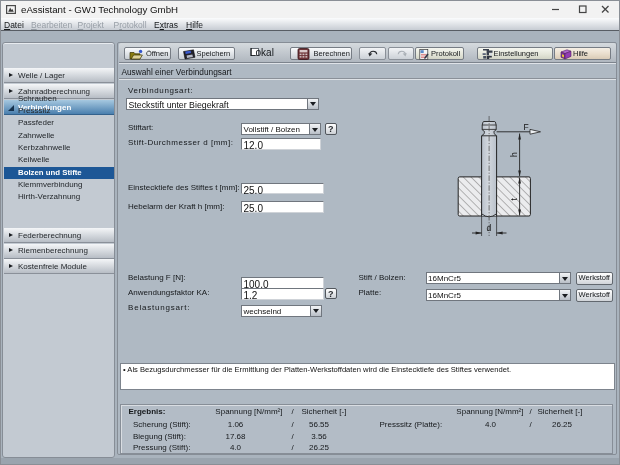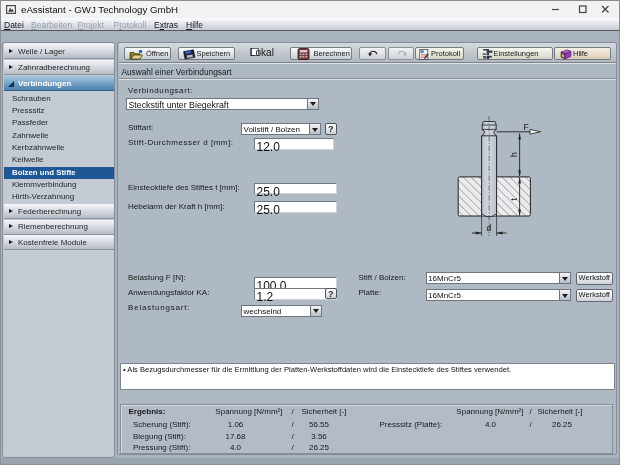--- a/index.html
+++ b/index.html
@@ -12,42 +12,42 @@
 #titletext { left:21px; top:3.5px; font-size:9.7px; color:#111; }
 
 
 #menubar { left:0; top:18px; width:620px; height:13px; background:linear-gradient(#fbfcfd,#c7ccd3); border-bottom:1px solid #585d64; }
 .menuitem { position:absolute; top:18.5px; font-size:8.5px; line-height:12px; color:#15181b; }
 .menuitem.dis { color:#979ea6; }
 .menuitem u { text-decoration:underline; }
 
 
 #sidebar { left:2px; top:42px; width:113px; height:416px; background:#c3cad2; border:1px solid #868d96; border-radius:3px; overflow:hidden; box-shadow:inset 0 1px 0 #e7ebef; }
-.navhdr { position:absolute; left:1px; width:111px; height:15px; background:linear-gradient(#f4f6f8,#b7bdc5); border-bottom:1px solid #8a9099; color:#23272b; font-size:8px; line-height:14px; }
+.navhdr { position:absolute; left:1px; width:111px; height:15px; background:linear-gradient(#f4f6f8,#b7bdc5); border-bottom:1px solid #8a9099; color:#23272b; font-size:8px; line-height:14px;margin-top:24px; }
 .navhdr .arr { position:absolute; left:5px; top:4.5px; width:0; height:0; border-left:4.2px solid #1a1d21; border-top:2.8px solid transparent; border-bottom:2.8px solid transparent; }
 .navhdr .txt { position:absolute; left:14px; top:0.5px; }
 #hdrblue { background:linear-gradient(#a6c8e0,#4a7fae); color:#fff; font-weight:bold; border-bottom:1px solid #33618c; }
 #hdrblue .arrx { position:absolute; left:4px; top:4.5px; width:0; height:0; border-bottom:6px solid #16324e; border-left:6px solid transparent; }
-.navitem { position:absolute; left:1px; width:111px; height:12.4px; font-size:8px; line-height:12.4px; color:#23272b; padding-left:8px; }
+.navitem { position:absolute; left:1px; width:111px; height:12.4px; font-size:8px; line-height:12.4px; color:#23272b; padding-left:14px; }
 #navsel { background:#1d5796; color:#fff; font-weight:bold; font-size:7.8px; }
 
 
 #content { left:117px; top:42px; width:500px; height:413px; background:#afb9c3; border:1px solid #868d96; border-radius:2px; }
 
 
 #toolbar { position:absolute; left:1px; top:0; width:497px; height:20px; background:linear-gradient(#d5dade,#b0b7bf); border-bottom:1px solid #7d848d; box-shadow:0 1px 0 #dfe3e8; border-radius:2px 2px 0 0; }
 .tbtn { position:absolute; top:4.5px; height:13px; background:linear-gradient(#fafbfc,#dfe3e7 55%,#c8cdd3); border:1px solid #767c84; border-radius:2px; font-size:7.5px; color:#15181b; }
 .tbtn.cream { background:linear-gradient(#f5f6f0,#e4e6da 55%,#d2d4c6); }
 .tbtn.flat { background:linear-gradient(#f2f4f6,#ccd1d7); border-color:#8a9098; }
 .tbtn .ic { position:absolute; left:3px; top:1px; }
 .tbtn .tl { position:absolute; top:1.5px; }
 
 
 .lbl { position:absolute; font-size:8px; line-height:12px; color:#15181b; white-space:nowrap; }
-.inp { position:absolute; background:#fff; border:1px solid #70767e; border-bottom-color:#cfd3d8; border-right-color:#cfd3d8; font-size:12px; color:#111; padding:1px 0 0 1.5px;margin-left:13px; }
+.inp { position:absolute; background:#fff; border:1px solid #70767e; border-bottom-color:#cfd3d8; border-right-color:#cfd3d8; font-size:10px; color:#111; padding:1px 0 0 1.5px; }
 .combo { position:absolute; background:#fff; border:1px solid #70767e; font-size:8px; color:#111; }
 .combo .ctext { position:absolute; left:1.5px; top:1px; white-space:nowrap; }
 .combo .cbtn { position:absolute; right:0; top:0; width:11px; height:100%; background:linear-gradient(#f2f4f6,#b9bfc7); border-left:1px solid #70767e; }
 .combo .cbtn:after { content:""; position:absolute; left:2px; top:3.5px; border-left:3.5px solid transparent; border-right:3.5px solid transparent; border-top:4px solid #1a1d21; }
 .qbtn { position:absolute; width:11.5px; height:11.5px; background:linear-gradient(#ffffff,#cdd1d6); border:1px solid #52575d; border-radius:2px; font-size:9px; font-weight:bold; text-align:center; line-height:10px; color:#26292d; }
 .wbtn { position:absolute; width:36.5px; height:12.5px; background:linear-gradient(#ffffff,#d0d4d9); border:1px solid #62686f; border-radius:2px; font-size:7.5px; text-align:center; line-height:10.5px; color:#15181b; }
 
 
 #msgbox { position:absolute; left:2px; top:319.5px; width:494.5px; height:27.5px; background:#fff; border:1px solid #7d848d; font-size:7.6px; color:#111; padding:1px 0 0 2px; }
 #results { position:absolute; left:1.5px; top:360.5px; width:493.5px; height:50px; background:#b3bcc6; border:1px solid #878e97; box-shadow:inset 1px 1px 0 #d9dde2; font-size:8px; color:#15181b; }

